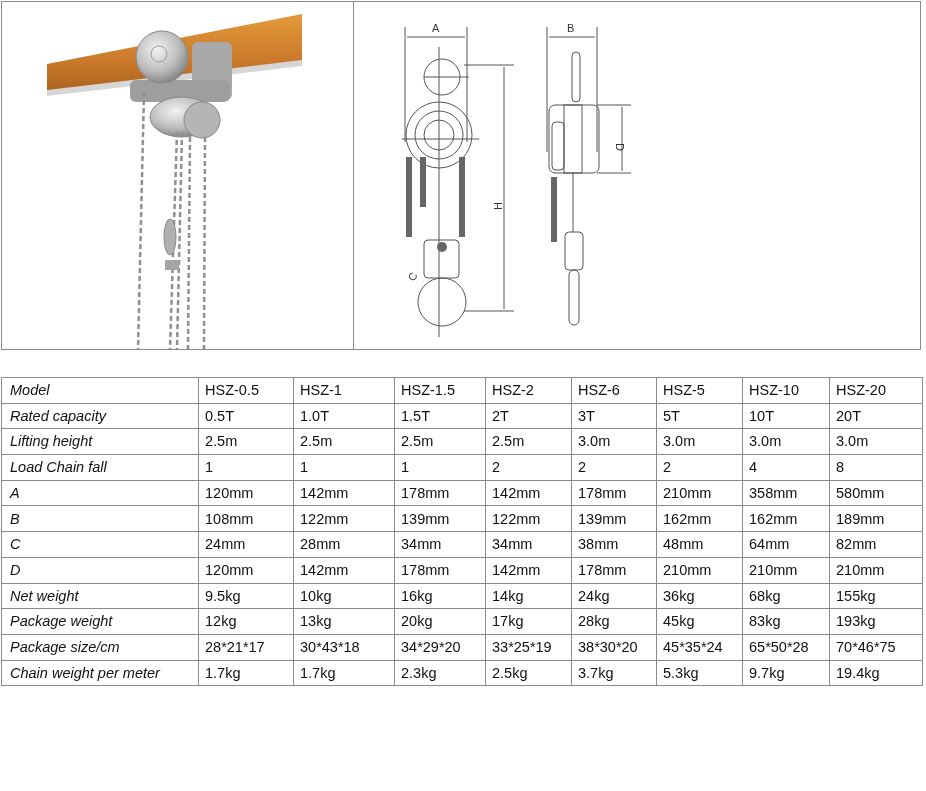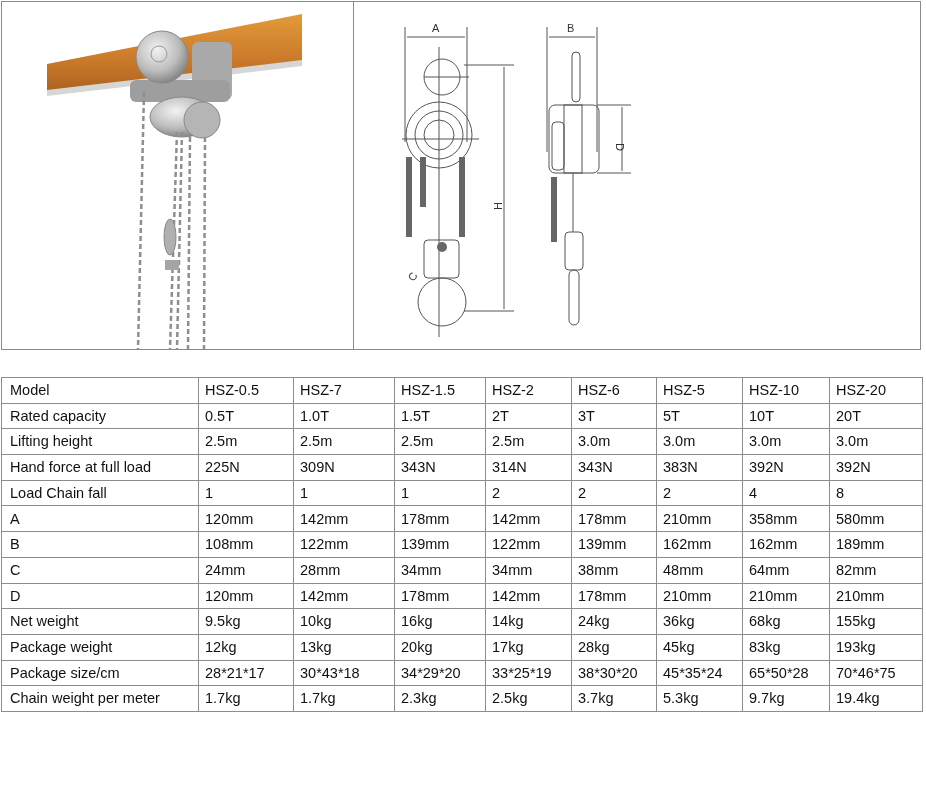--- a/index.html
+++ b/index.html
@@ -6,21 +6,21 @@
   body { width: 926px; height: 791px; position: relative; overflow: hidden;
          font-family: "Liberation Sans", "DejaVu Sans", sans-serif; color: #111; }
   .top-box { position: absolute; left: 1px; top: 1px; width: 920px; height: 349px;
              border: 1px solid #8a8a8a; box-sizing: border-box; display: flex; }
   .photo-cell { width: 352px; height: 100%; border-right: 1px solid #8a8a8a; position: relative; overflow: hidden; background:#fff; }
   .drawing-cell { flex: 1; height: 100%; position: relative; background:#fff; }
   table.spec { position: absolute; left: 1px; top: 377px; border-collapse: collapse;
                table-layout: fixed; width: 921px; font-size: 14.5px; }
   table.spec td { border: 1px solid #8c8c8c; height: 24.7px; padding: 0 0 0 6px;
                   white-space: nowrap; overflow: hidden; vertical-align: middle; line-height: 1; }
-  table.spec td.label { padding-left: 8px; }
+  table.spec td.label { padding-left: 8px; font-style: italic; }
   svg text { font-family: "Liberation Sans", sans-serif; }
 </style>
 </head>
 <body>
 
 <div class="top-box">
   <div class="photo-cell">
     <svg width="352" height="347" viewBox="0 0 352 347">
       <defs>
         <linearGradient id="beam" x1="0" y1="0" x2="0" y2="1">
@@ -112,21 +112,21 @@
     <col style="width:86px">
       <col style="width:85px">
       <col style="width:86px">
       <col style="width:87px">
       <col style="width:93px">
   </colgroup>
   <tbody id="spec-body">
     <tr>
       <td class="label">Model</td>
       <td>HSZ-0.5</td>
-      <td>HSZ-7</td>
+      <td>HSZ-1</td>
       <td>HSZ-1.5</td>
       <td>HSZ-2</td>
       <td>HSZ-6</td>
       <td>HSZ-5</td>
       <td>HSZ-10</td>
       <td>HSZ-20</td>
     </tr>
   <tr>
         <td class="label">Rated capacity</td>
         <td>0.5T</td>
@@ -143,31 +143,20 @@
         <td>2.5m</td>
         <td>2.5m</td>
         <td>2.5m</td>
         <td>2.5m</td>
         <td>3.0m</td>
         <td>3.0m</td>
         <td>3.0m</td>
         <td>3.0m</td>
       </tr>
       <tr>
-        <td class="label">Hand force at full load</td>
-        <td>225N</td>
-        <td>309N</td>
-        <td>343N</td>
-        <td>314N</td>
-        <td>343N</td>
-        <td>383N</td>
-        <td>392N</td>
-        <td>392N</td>
-      </tr>
-      <tr>
         <td class="label">Load Chain fall</td>
         <td>1</td>
         <td>1</td>
         <td>1</td>
         <td>2</td>
         <td>2</td>
         <td>2</td>
         <td>4</td>
         <td>8</td>
       </tr>

